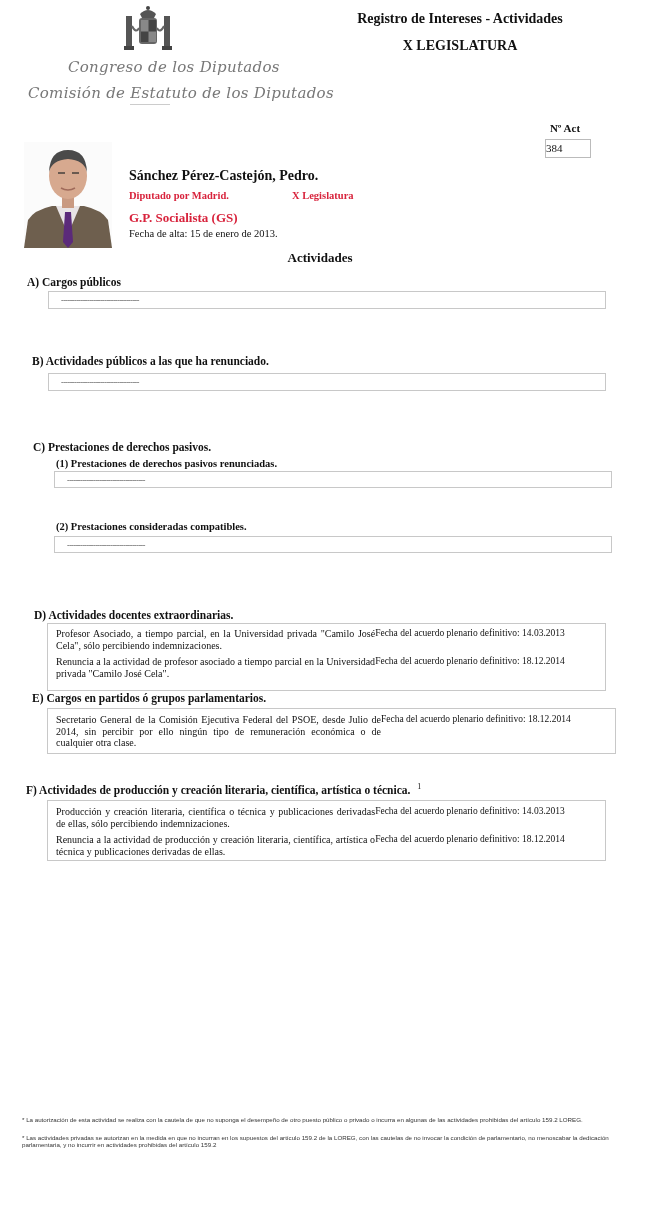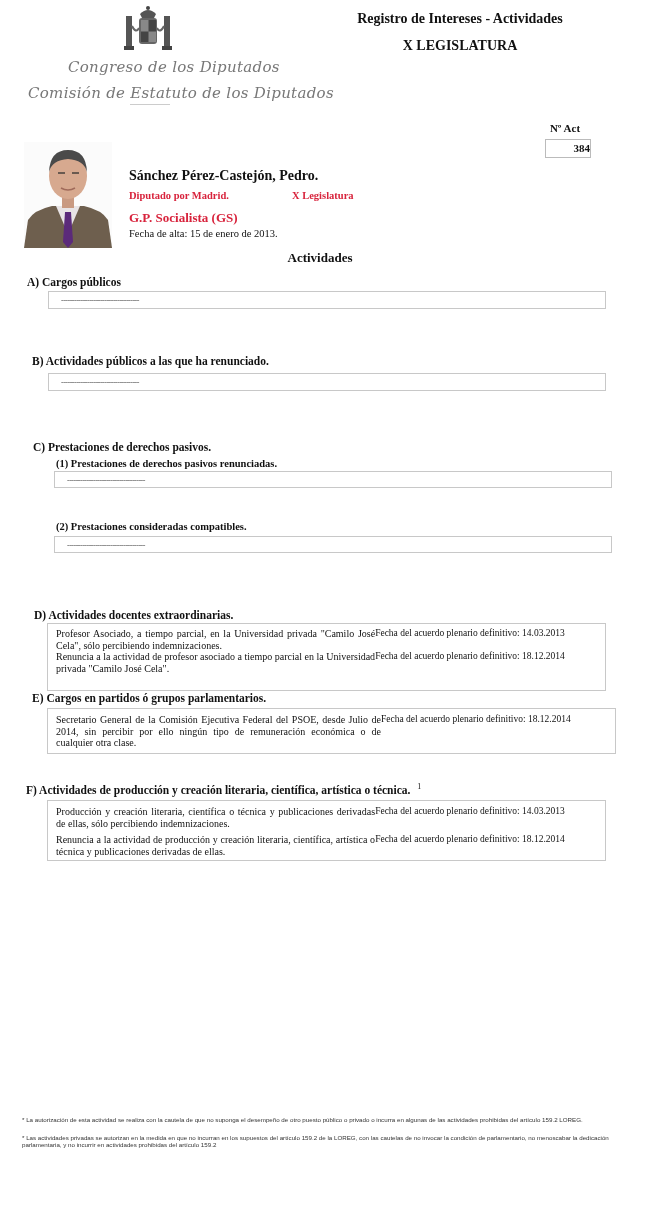--- a/index.html
+++ b/index.html
@@ -11,21 +11,21 @@
   .crest { left:120px; top:4px; width:56px; height:52px; }
   .script { font-family:"DejaVu Serif", serif; font-style:italic; color:#777;
             white-space:nowrap; letter-spacing:0.3px; }
   .script1 { left:68px; top:58px; font-size:15px; }
   .script2 { left:28px; top:84px; font-size:15px; }
   .script-rule { left:130px; top:104px; width:40px; height:1px; background:#ccc; }
   .doc-title { left:330px; top:11px; width:260px; text-align:center; font-weight:bold; font-size:14px; }
   .doc-leg { left:330px; top:38px; width:260px; text-align:center; font-weight:bold; font-size:14px; }
   .nact-label { left:540px; top:122px; width:50px; text-align:center; font-weight:bold; font-size:11px; }
   .nact-box { left:545px; top:139px; width:44px; height:17px; border:1px solid #bbb;
-              text-align:right; font-weight:bold; font-size:11px; line-height:17px; }
+              text-align:left; font-weight:normal; font-size:11px; line-height:17px; }
 
   
   .photo { left:24px; top:142px; width:88px; height:106px; overflow:hidden; background:#fff; }
   .dep-name { left:129px; top:168px; font-weight:bold; font-size:14px; }
   .dep-dist { left:129px; top:190px; color:#d8233c; font-weight:bold; font-size:10.5px; }
   .dep-leg { left:292px; top:190px; color:#d8233c; font-weight:bold; font-size:10.5px; }
   .dep-group { left:129px; top:210px; color:#d8233c; font-weight:bold; font-size:13px; }
   .dep-alta { left:129px; top:228px; font-size:10.5px; }
   .sect-title { left:230px; top:250px; width:180px; text-align:center; font-weight:bold; font-size:13px; }
 
@@ -110,21 +110,21 @@
 <div class="abs box" style="left:54px;top:536px;width:558px;height:17px;">
   <div class="dash">------------------------------------</div>
 </div>
 
 <div class="abs h" style="left:34px;top:609px;">D) Actividades docentes extraordinarias.</div>
 <div class="abs box" style="left:47px;top:623px;width:559px;height:68px;padding-top:4px;">
   <div class="entry">
     <div class="desc">Profesor Asociado, a tiempo parcial, en la Universidad privada "Camilo José Cela", sólo percibiendo indemnizaciones.</div>
     <div class="date">Fecha del acuerdo plenario definitivo: 14.03.2013</div>
   </div>
-  <div class="entry" style="">
+  <div class="entry" style="margin-top:5px;">
     <div class="desc">Renuncia a la actividad de profesor asociado a tiempo parcial en la Universidad privada "Camilo José Cela".</div>
     <div class="date">Fecha del acuerdo plenario definitivo: 18.12.2014</div>
   </div>
 </div>
 
 <div class="abs h" style="left:32px;top:692px;">E) Cargos en partidos ó grupos parlamentarios.</div>
 <div class="abs box" style="left:47px;top:708px;width:569px;height:46px;padding-top:5px;">
   <div class="entry">
     <div class="desc">Secretario General de la Comisión Ejecutiva Federal del PSOE, desde Julio de 2014, sin percibir por ello ningún tipo de remuneración económica o de cualquier otra clase.</div>
     <div class="date">Fecha del acuerdo plenario definitivo: 18.12.2014</div>

